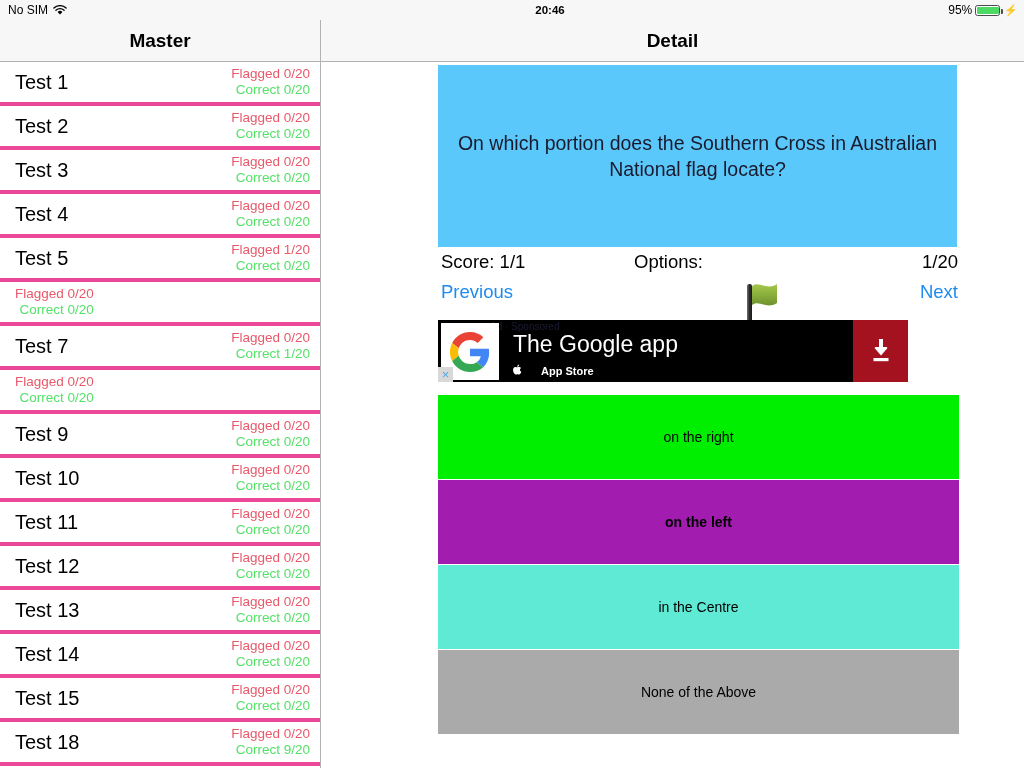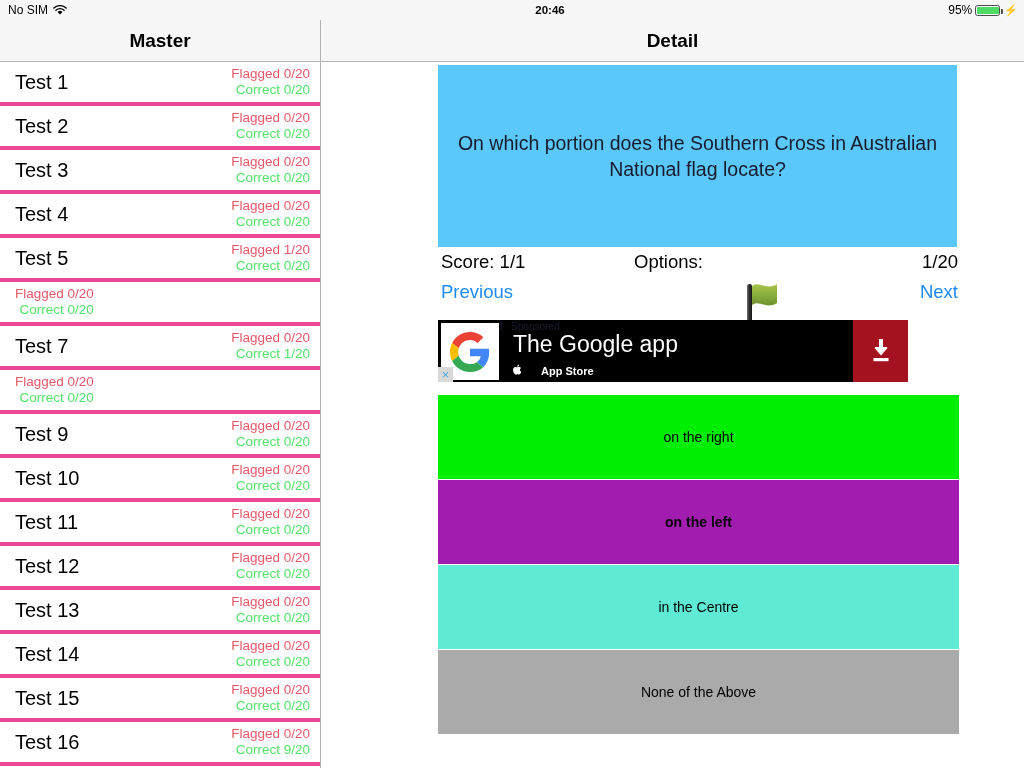--- a/index.html
+++ b/index.html
@@ -292,21 +292,21 @@
         </span>
       </div>
       <div class="master-row">
         <span class="row-title">Test 15</span>
         <span class="row-stats">
           <span class="stat-flagged">Flagged 0/20</span>
           <span class="stat-correct">Correct 0/20</span>
         </span>
       </div>
       <div class="master-row">
-        <span class="row-title">Test 16</span>
+        <span class="row-title">Test 18</span>
         <span class="row-stats">
           <span class="stat-flagged">Flagged 0/20</span>
           <span class="stat-correct">Correct 9/20</span>
         </span>
       </div>
     </div>
 
   <div id="detail-pane">
 
     <div class="question-box">

